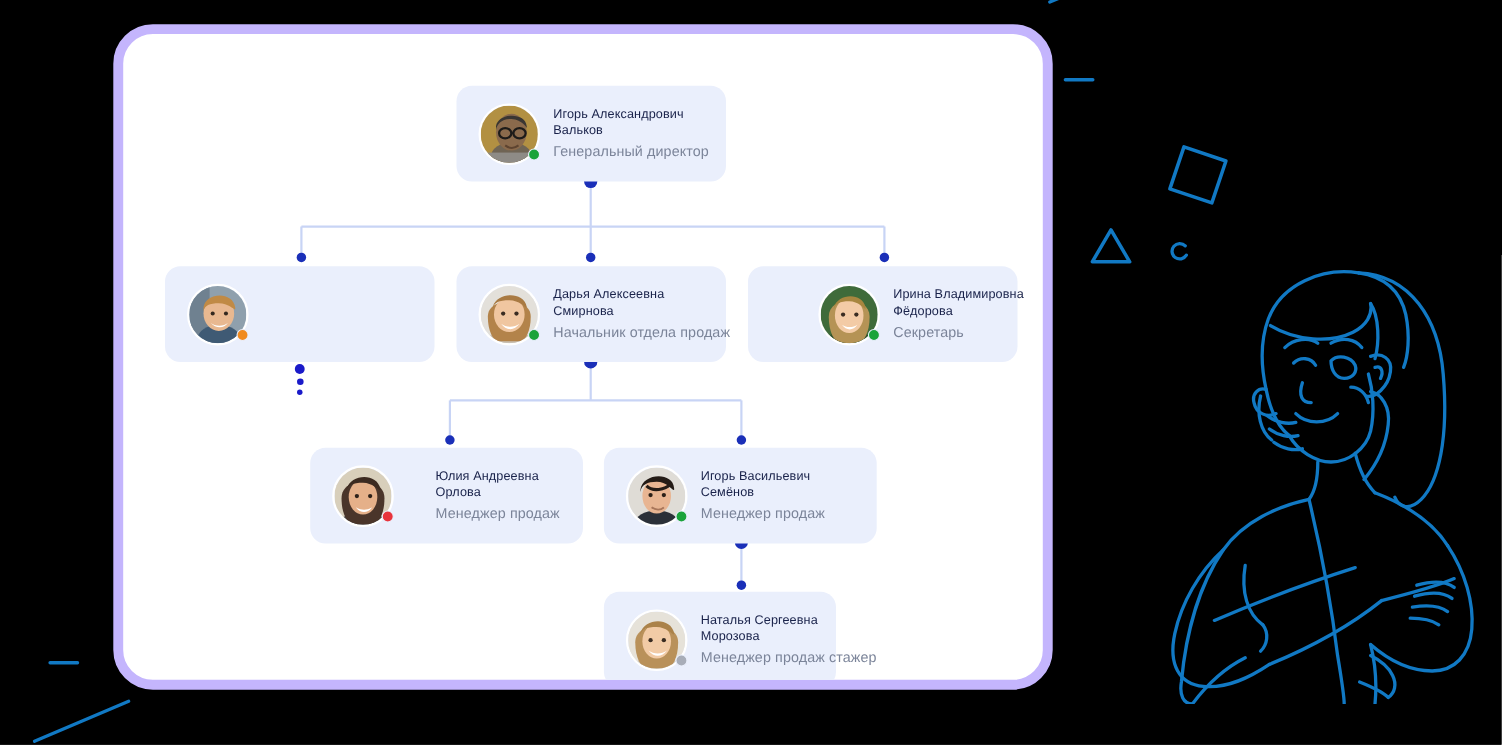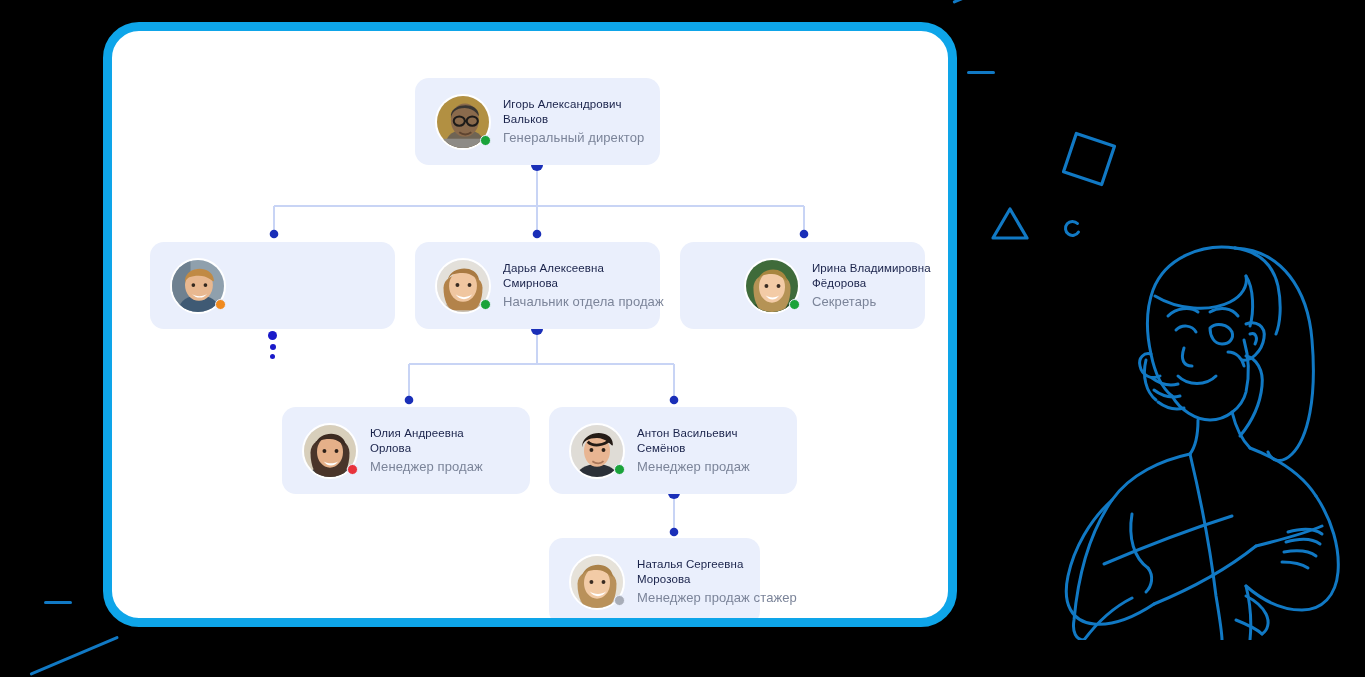--- a/index.html
+++ b/index.html
@@ -28,21 +28,21 @@
     border-radius: 2px;
   }
 
   
   .panel-frame {
     position: absolute;
     left: 103px;
     top: 22px;
     width: 854px;
     height: 605px;
-    border: 9px solid #0ea5e9;
+    border: 9px solid #c4b5fd;
     border-radius: 36px;
     background: #ffffff;
     box-sizing: border-box;
     z-index: 5;
   }
   .chart-area {
     position: absolute;
     left: 0;
     top: 0;
     width: 836px;
@@ -350,21 +350,21 @@
         <div class="node-role">Секретарь</div>
       </div>
     </div>
 
     <div class="collapse-dots" style="left:156px; top:300px;">
       <i class="d1"></i>
       <i class="d2"></i>
       <i class="d3"></i>
     </div>
 
-    <div class="node" style="left:170px; top:376px; width:248px; height:87px;">
+    <div class="node" style="left:170px; top:376px; width:248px; height:87px;gap:26px;">
       <div class="avatar-wrap">
         <div class="avatar">
           <svg viewBox="0 0 56 56">
             <rect width="56" height="56" fill="#d8cfbb"></rect>
             <ellipse cx="28" cy="56" rx="22" ry="14" fill="#4a4f55"></ellipse>
             <path d="M7 30 C7 8 49 8 49 30 C49 46 43 54 39 56 L17 56 C13 54 7 46 7 30Z" fill="#4a352a"></path>
             <ellipse cx="28" cy="29" rx="14" ry="17" fill="#e5b089"></ellipse>
             <path d="M12 21 C16 6 42 5 45 21 C46 26 39 15 28 15 C18 15 13 17 12 23Z" fill="#3c2a20"></path>
             <circle cx="22" cy="28" r="2.1" fill="#2e2119"></circle>
             <circle cx="35" cy="28" r="2.1" fill="#2e2119"></circle>
@@ -390,21 +390,21 @@
             <path d="M12 22 C14 5 44 4 45 20 C46 27 40 14 28 14 C19 14 13 17 12 24Z" fill="#241b16"></path>
             <path d="M18 18 C24 24 36 22 42 16" fill="none" stroke="#241b16" stroke-width="3"></path>
             <circle cx="22" cy="27" r="2.1" fill="#2b2018"></circle>
             <circle cx="35" cy="27" r="2.1" fill="#2b2018"></circle>
             <path d="M23 39 C27 42 32 42 35 39" fill="none" stroke="#a9765a" stroke-width="1.8"></path>
           </svg>
         </div>
         <span class="status-dot" style="background:#1aa33a;"></span>
       </div>
       <div class="node-text">
-        <div class="node-name">Антон Васильевич</div>
+        <div class="node-name">Игорь Васильевич</div>
         <div class="node-name">Семёнов</div>
         <div class="node-role">Менеджер продаж</div>
       </div>
     </div>
 
     <div class="node" style="left:437px; top:507px; width:211px; height:87px;">
       <div class="avatar-wrap">
         <div class="avatar">
           <svg viewBox="0 0 56 56">
             <rect width="56" height="56" fill="#e6e2d9"></rect>

